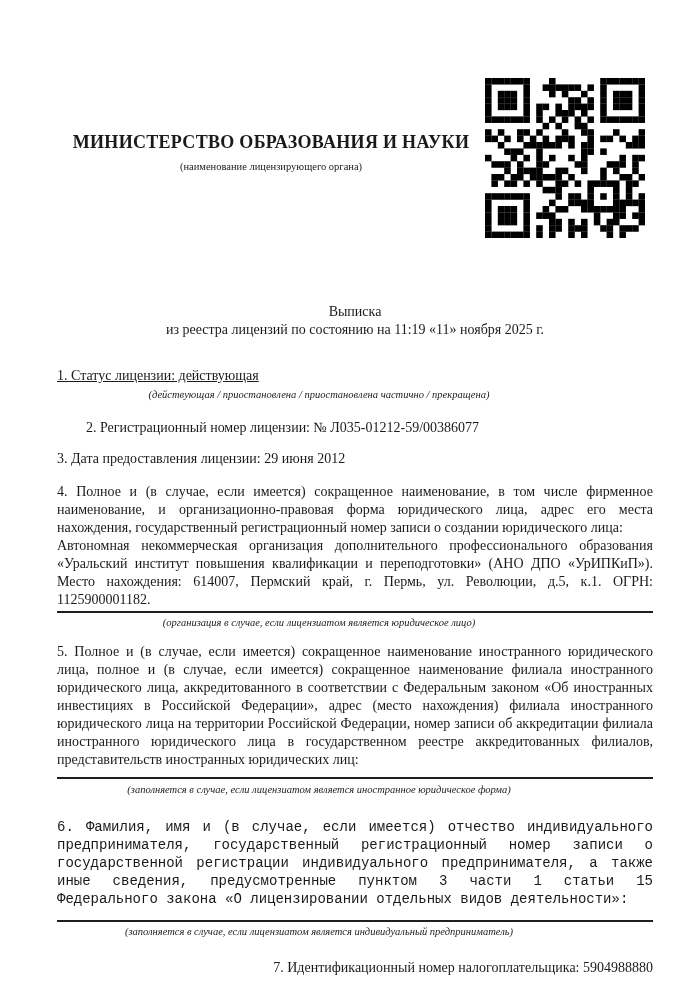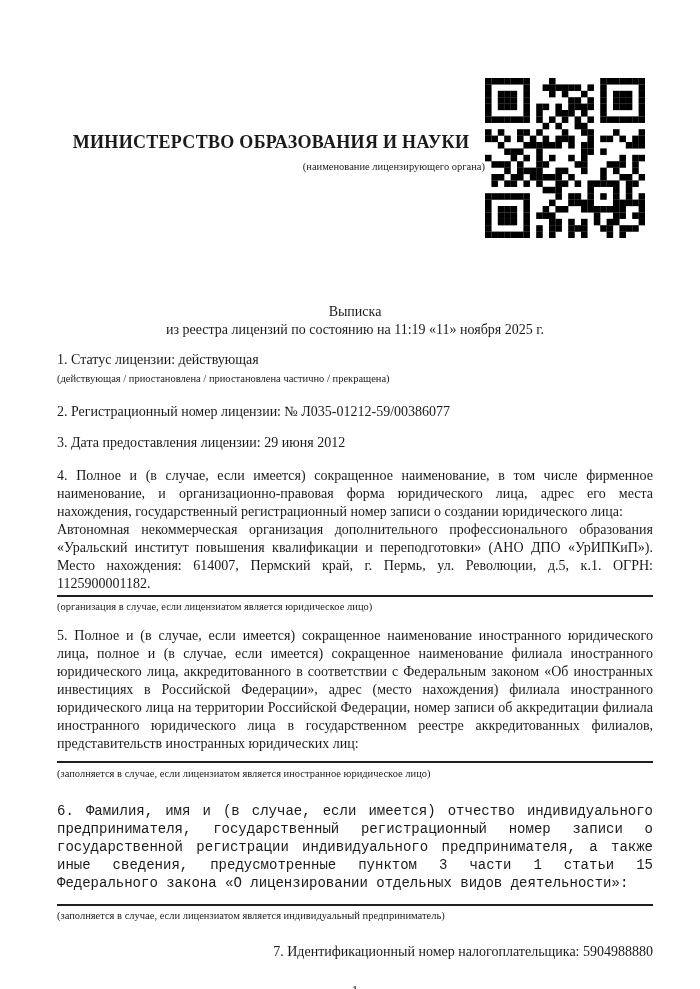--- a/index.html
+++ b/index.html
@@ -13,36 +13,36 @@
     position:relative;
     width:684px;height:989px;
     box-sizing:border-box;
     padding:78px 31px 0 57px;
     background:#ffffff;
     overflow:hidden;
   }
   .header-row{display:flex;align-items:flex-start;}
   .org-block{flex:1;text-align:center;padding-top:50px;}
   .org-title{font-size:18px;font-weight:bold;line-height:28px;letter-spacing:.3px;}
-  .org-caption{font-size:10.5px;margin-top:5px;text-align:right;}
+  .org-caption{font-size:10.5px;margin-top:5px;}
   .qr-box{width:160px;height:160px;margin-left:auto;margin-right:8px;flex:0 0 auto;}
   .qr-box svg{display:block;width:160px;height:160px;}
 
   .doc-title{margin-top:65px;text-align:center;font-size:14px;line-height:18px;font-family:Liberation Serif, serif;}
 
   .item{font-size:14px;line-height:18px;}
   .just{text-align:justify;text-align-last:left;}
   .caption-row{
-    font-size:10.5px;line-height:13px;
-    padding-right:72px;margin-top:3px;
+    text-align:center;font-size:10.5px;line-height:13px;
+    padding-right:72px;margin-top:3px;font-style:italic;
   }
   .rule{border-top:2px solid #1f1f1f;height:0;}
 
-  .m-item1{margin-top:12px;}
-  .m-item2{margin-top:18px;}
+  .m-item1{margin-top:28px;text-decoration:underline;}
+  .m-item2{margin-top:18px;margin-left:29px;}
   .m-item3{margin-top:13px;}
   .m-item4{margin-top:15px;}
   .m-rule4{margin-top:2px;}
   .m-item5{margin-top:14px;}
   .m-rule5{margin-top:8px;}
   .m-cap5{margin-top:4px;}
   .m-item6{margin-top:22px;font-family:Liberation Mono, monospace;}
   .m-rule6{margin-top:12px;}
   .m-item7{margin-top:21px;text-align:right;}
   .page-num{margin-top:21px;text-align:center;font-size:13px;line-height:16px;}
@@ -384,21 +384,21 @@
 
   <div class="item m-item3">3. Дата предоставления лицензии: 29 июня 2012</div>
 
   <div class="item just m-item4">4. Полное и (в случае, если имеется) сокращенное наименование, в том числе фирменное наименование, и организационно-правовая форма юридического лица, адрес его места нахождения, государственный регистрационный номер записи о создании юридического лица:</div>
   <div class="item just">Автономная некоммерческая организация дополнительного профессионального образования «Уральский институт повышения квалификации и переподготовки» (АНО ДПО «УрИПКиП»). Место нахождения: 614007, Пермский край, г. Пермь, ул. Революции, д.5, к.1. ОГРН: 1125900001182.</div>
   <div class="rule m-rule4"></div>
   <div class="caption-row">(организация в случае, если лицензиатом является юридическое лицо)</div>
 
   <div class="item just m-item5">5. Полное и (в случае, если имеется) сокращенное наименование иностранного юридического лица, полное и (в случае, если имеется) сокращенное наименование филиала иностранного юридического лица, аккредитованного в соответствии с Федеральным законом «Об иностранных инвестициях в Российской Федерации», адрес (место нахождения) филиала иностранного юридического лица на территории Российской Федерации, номер записи об аккредитации филиала иностранного юридического лица в государственном реестре аккредитованных филиалов, представительств иностранных юридических лиц:</div>
   <div class="rule m-rule5"></div>
-  <div class="caption-row m-cap5">(заполняется в случае, если лицензиатом является иностранное юридическое лицо)</div>
+  <div class="caption-row m-cap5">(заполняется в случае, если лицензиатом является иностранное юридическое форма)</div>
 
   <div class="item just m-item6">6. Фамилия, имя и (в случае, если имеется) отчество индивидуального предпринимателя, государственный регистрационный номер записи о государственной регистрации индивидуального предпринимателя, а также иные сведения, предусмотренные пунктом 3 части 1 статьи 15 Федерального закона «О лицензировании отдельных видов деятельности»:</div>
   <div class="rule m-rule6"></div>
   <div class="caption-row">(заполняется в случае, если лицензиатом является индивидуальный предприниматель)</div>
 
   <div class="item m-item7">7. Идентификационный номер налогоплательщика: 5904988880</div>
 
   <div class="page-num">1</div>
 
 </div>

